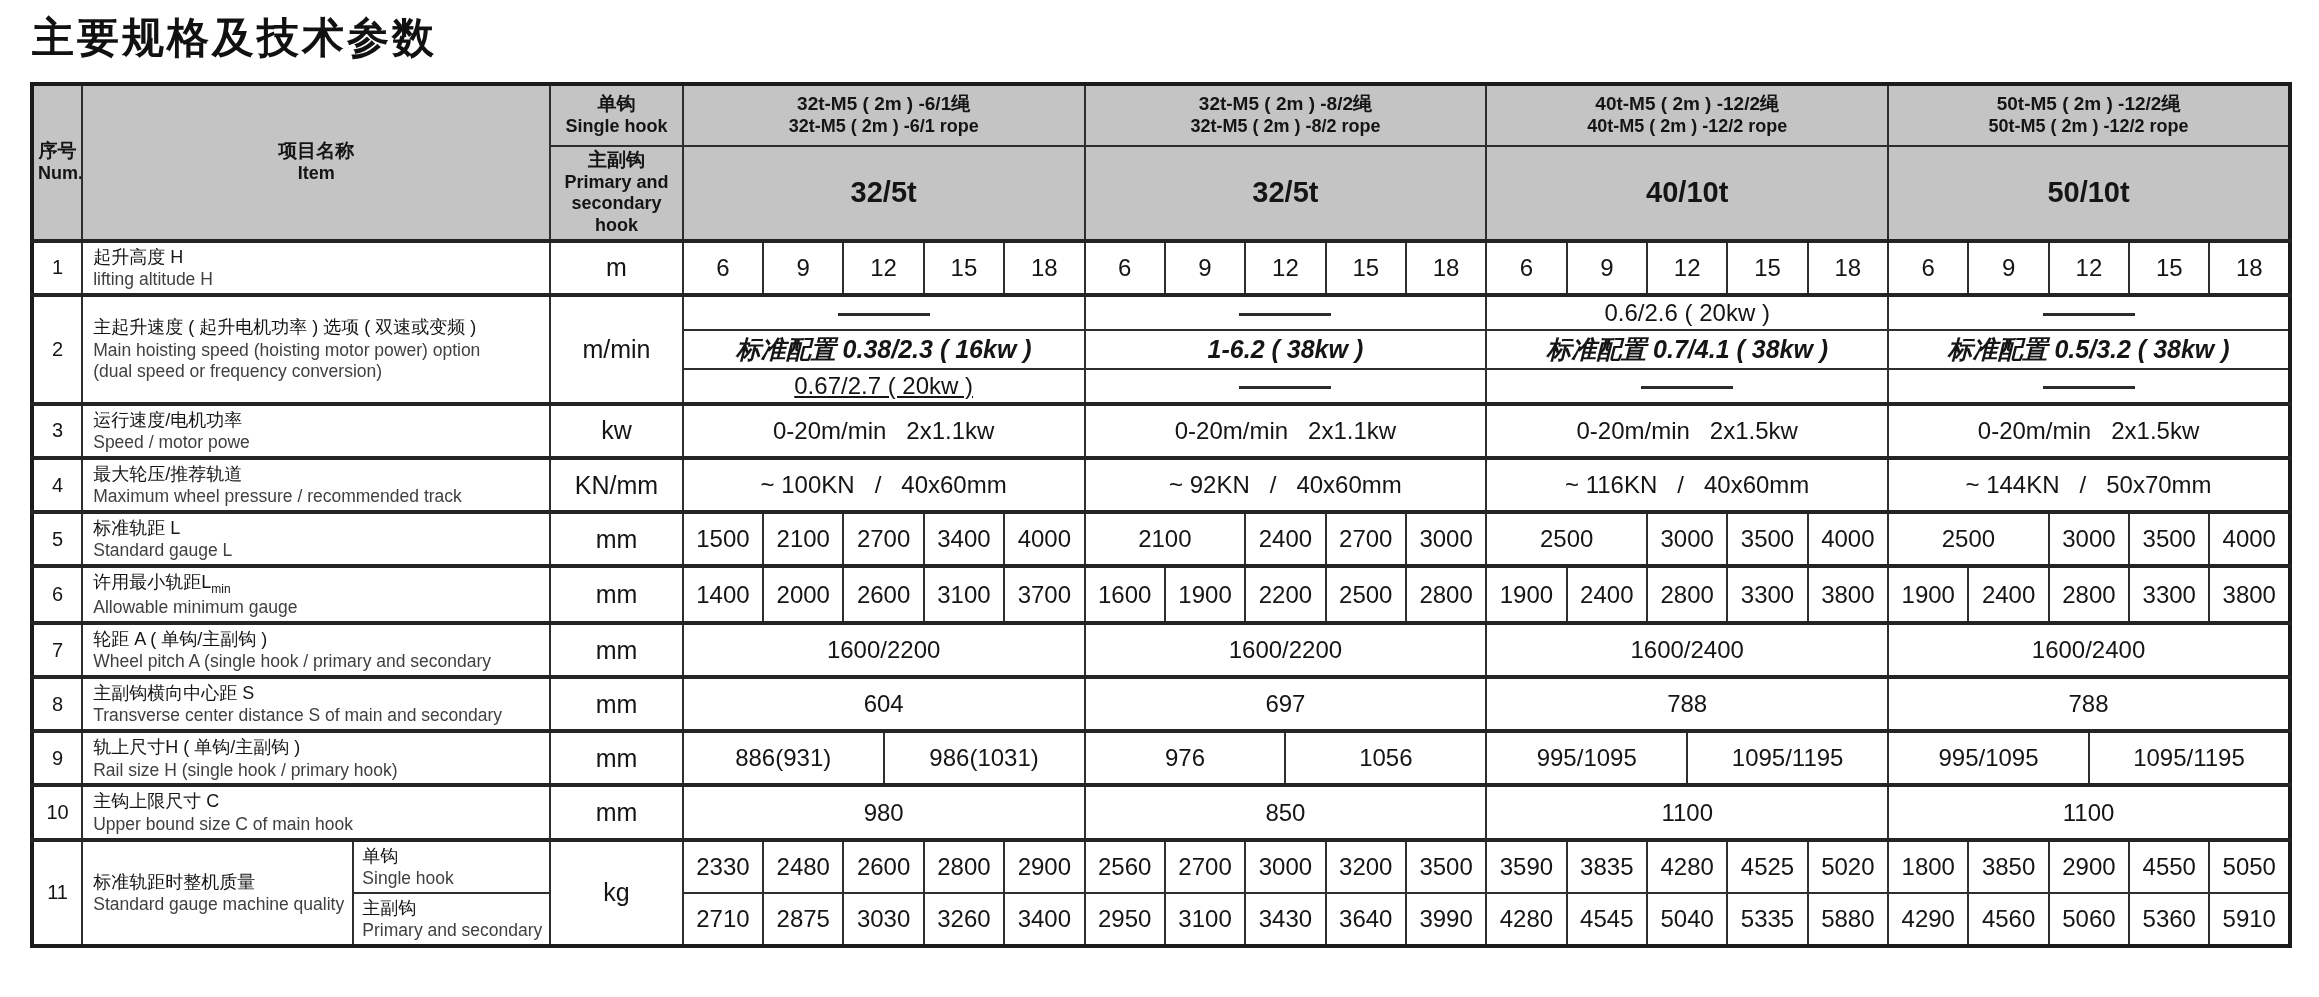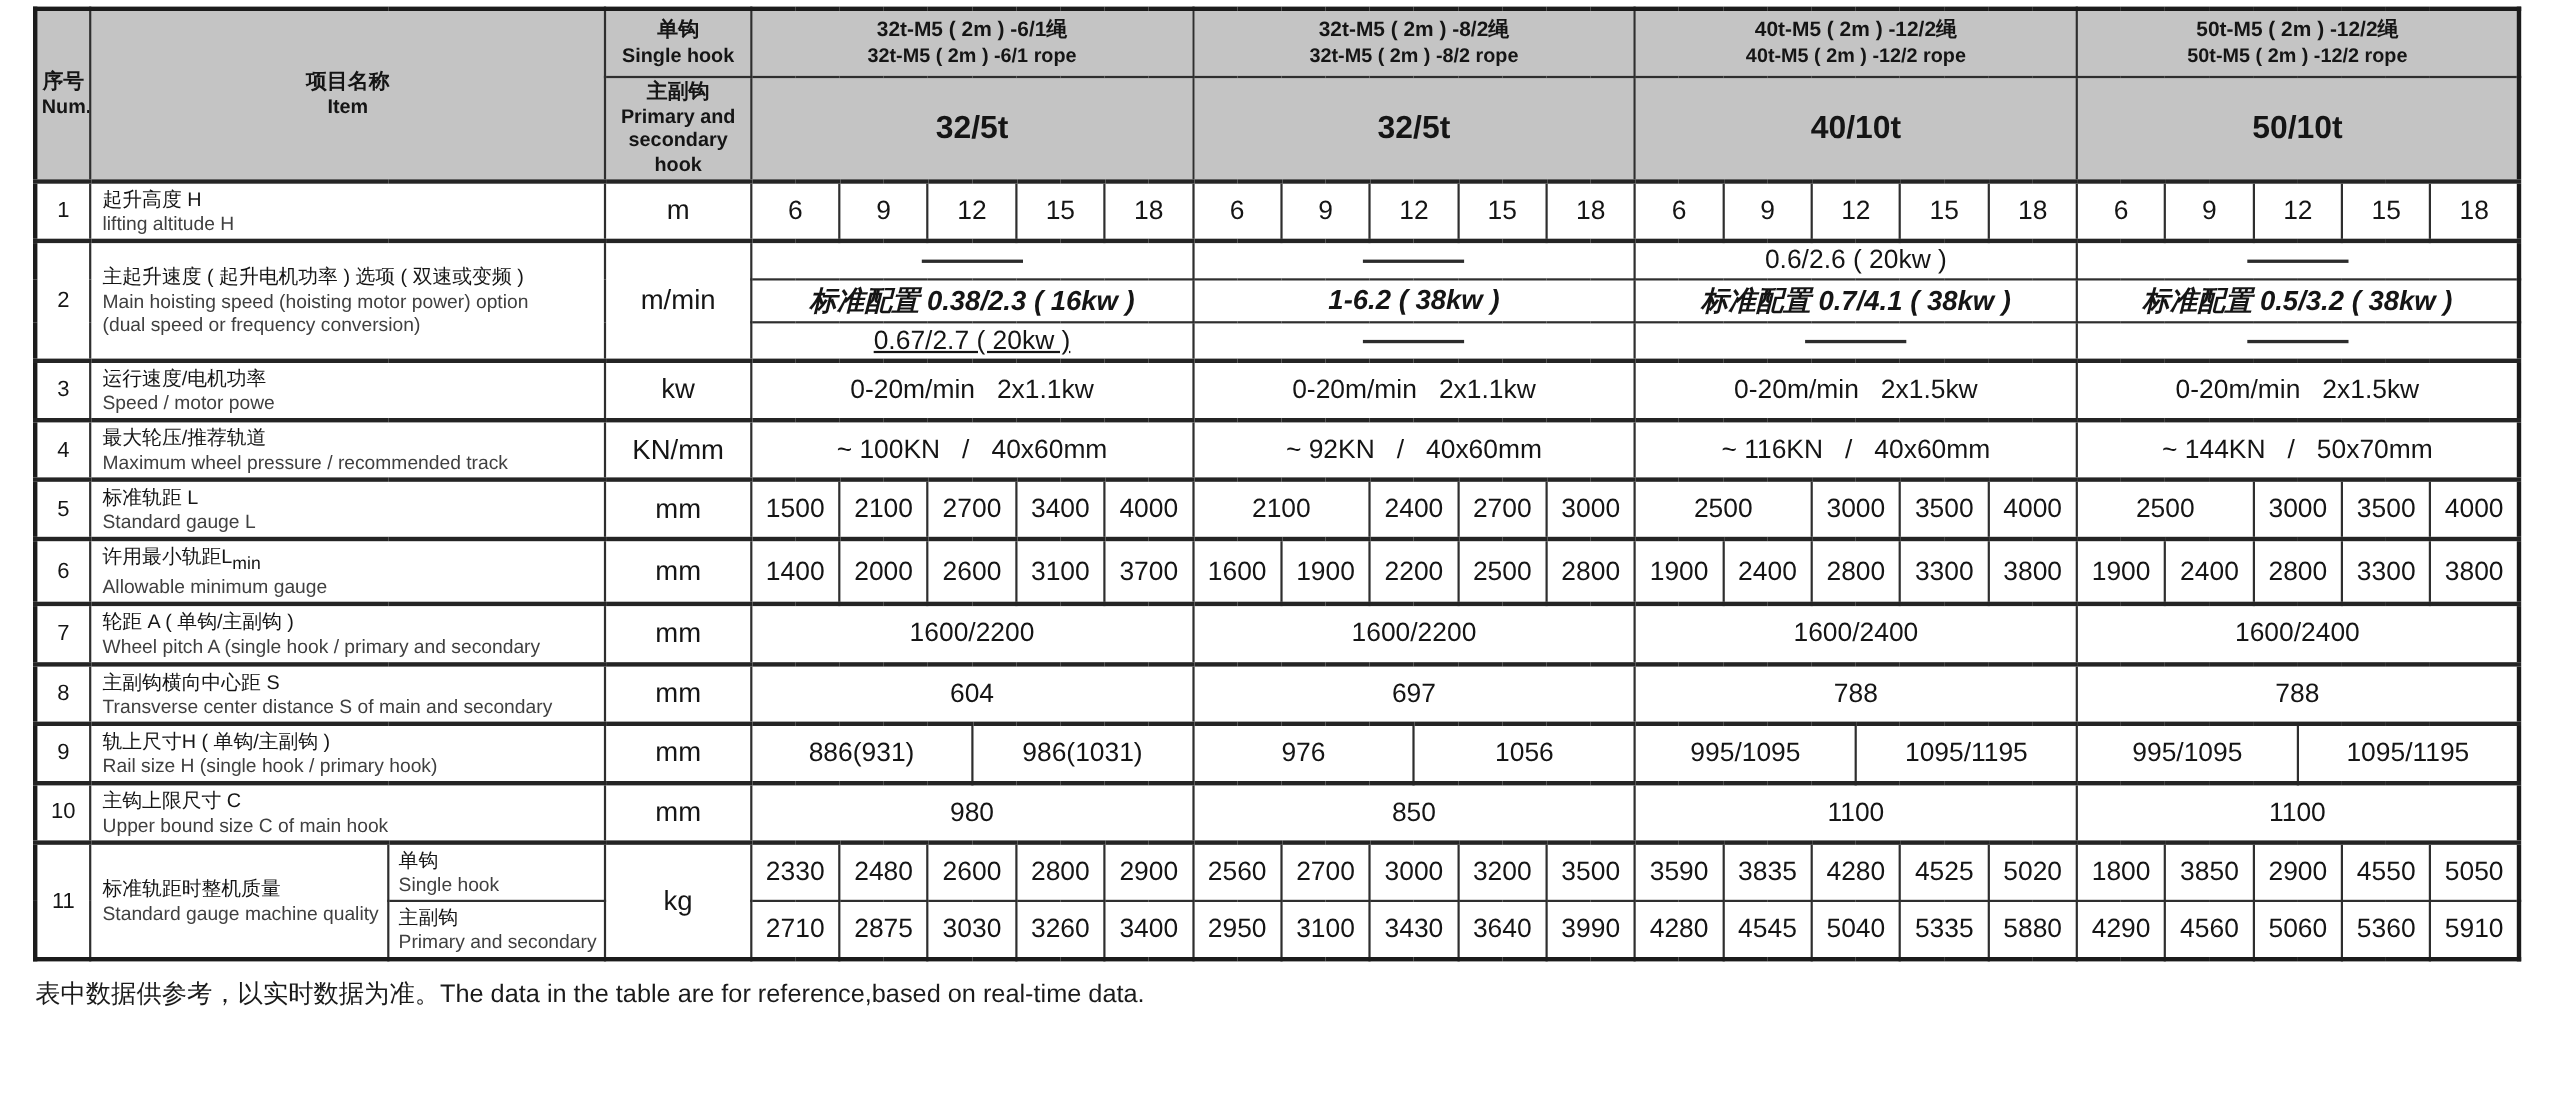--- a/index.html
+++ b/index.html
@@ -34,21 +34,21 @@
   }
   tr.major > td, tr.major > th { border-top: 4px solid #242424; }
   .hd { background: #c4c4c4; }
   .hd .cn { font-weight: bold; font-size: 19px; line-height: 1.2; }
   .hd .en { font-weight: bold; font-size: 18px; line-height: 1.2; }
   th.capacity { font-size: 29px; font-weight: bold; }
   td.num { font-size: 20px; }
   td.label { text-align: left; padding-left: 10px; }
   td.label .cn { font-size: 18px; line-height: 1.35; white-space: nowrap; }
   td.label .en { font-size: 17.5px; line-height: 1.25; color: #404040; white-space: nowrap; }
-  td.label sub { font-size: 16px; margin-top: 16px; }
+  td.label sub { font-size: 12px; margin-top: 16px; }
   td.hook { padding-left: 8px; }
   td.hook .cn { font-size: 18px; }
   td.hook .en { font-size: 17.5px; }
   td.unit { font-size: 25px; }
   td.cell { font-size: 24px; white-space: pre-wrap; }
   td.cell.em { font-weight: bold; font-style: italic; font-size: 25px; }
   span.dash {
     display: inline-block;
     width: 92px; height: 0;
     border-top: 3px solid #2c2c2c;
@@ -57,20 +57,21 @@
   p.footer {
     margin: 14px 0 0 2px;
     font-size: 23px;
     color: #1a1a1a;
   }
 </style>
 </head>
 <body>
 
 <div class="page">
+  <h1 class="title">主要规格及技术参数</h1>
   <table id="spec-table">
       <colgroup>
         <col style="width: 50px;">
         <col style="width: 270px;">
         <col style="width: 196px;">
         <col style="width: 132px;">
         <col style="width: 40px;">
         <col style="width: 40px;">
         <col style="width: 40px;">
         <col style="width: 40px;">
@@ -389,14 +390,13 @@
           <td class="cell" colspan="2">5335</td>
           <td class="cell" colspan="2">5880</td>
           <td class="cell" colspan="2">4290</td>
           <td class="cell" colspan="2">4560</td>
           <td class="cell" colspan="2">5060</td>
           <td class="cell" colspan="2">5360</td>
           <td class="cell" colspan="2">5910</td>
         </tr>
       </tbody>
     </table>
-  <p class="footer">表中数据供参考，以实时数据为准。The data in the table are for reference,based on real-time data.</p>
 </div>
 
 </body></html>

